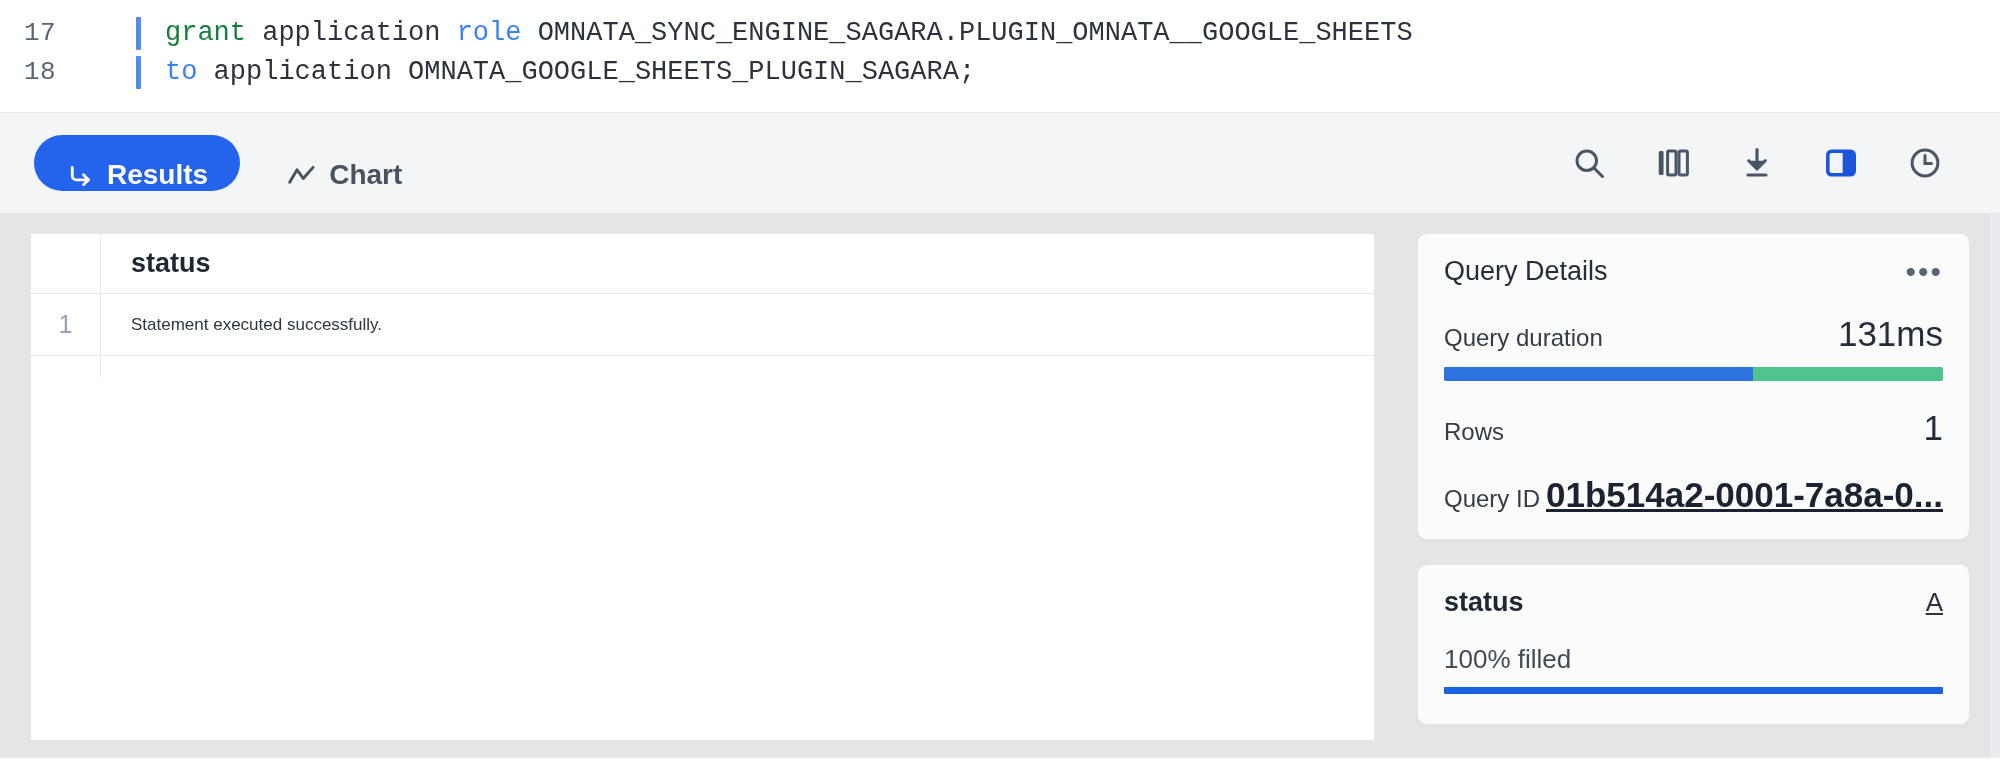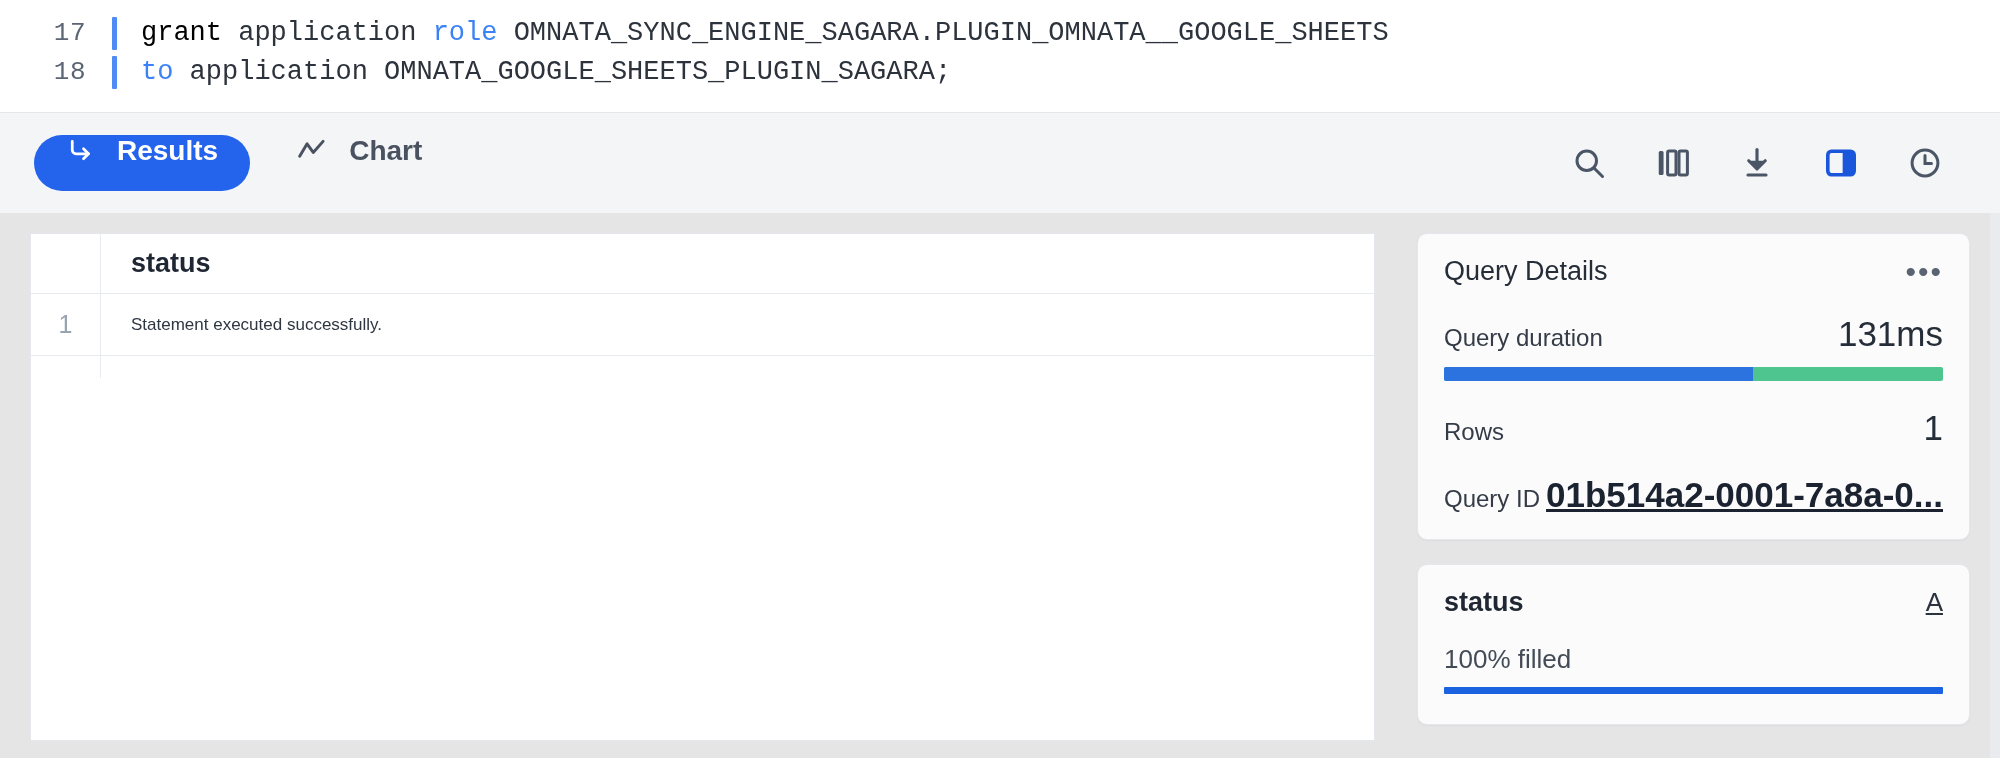--- a/index.html
+++ b/index.html
@@ -15,23 +15,23 @@
 
   
   .editor {
     position: absolute; left: 0; top: 0; width: 2000px; height: 113px;
     background: #ffffff;
     border-bottom: 1px solid #e3e6ea;
     padding-top: 14px;
   }
   .code-line { display: flex; align-items: baseline; height: 39px; }
   .ln {
-    width: 112px; text-align: right; padding-right: 26px;
+    width: 112px; text-align: left; padding-right: 26px;
     font-family: "Liberation Mono", monospace;
-    font-size: 26px; color: #5b6573; letter-spacing: .5px;
+    font-size: 26px; color: #5b6573; letter-spacing: .5px; margin-left: 24px;
   }
   .fold-bar {
     width: 5px; align-self: stretch; background: #4e8bf5;
     margin: 3px 0 3px 0; border-radius: 1px; flex: 0 0 5px;
   }
   .code-text {
     padding-left: 24px;
     font-family: "Liberation Mono", monospace;
     font-size: 27px; line-height: 39px;
     color: #2d333c; white-space: pre; letter-spacing: 0px;
@@ -40,21 +40,21 @@
 
   
   .toolbar {
     position: absolute; left: 0; top: 113px; width: 2000px; height: 100px;
     background: #f4f5f7;
     display: flex; align-items: center;
     padding: 0 52px 0 34px;
   }
   .tabs { display: flex; align-items: center; gap: 14px; }
   .tab {
-    display: flex; align-items: flex-start; gap: 21px;
+    display: flex; align-items: flex-end; gap: 11px;
     height: 56px; padding: 0 32px; border-radius: 28px;
     font-size: 28px; font-weight: bold; color: #4a5260;
     cursor: pointer; white-space: nowrap;
   }
   .tab.active { background: #2463eb; color: #ffffff; }
   .tab svg { display: block; flex: 0 0 auto; }
 
   .tool-icons { margin-left: auto; display: flex; align-items: center; gap: 38px; }
   .ticon {
     width: 46px; height: 46px; display: flex; align-items: center; justify-content: center;
@@ -128,21 +128,21 @@
 </style>
 </head>
 <body>
 
 <div id="app">
 
   <div class="editor">
     <div class="code-line">
       <div class="ln">17</div>
       <div class="fold-bar"></div>
-      <div class="code-text"><span class="kw" style="color: #000000;">grant </span><span>application </span><span class="kw" style="color: rgb(59, 130, 246); text-align: center;">role </span><span>OMNATA_SYNC_ENGINE_SAGARA.PLUGIN_OMNATA__GOOGLE_SHEETS</span></div>
+      <div class="code-text"><span class="kw" style="color: #15803d;">grant </span><span>application </span><span class="kw" style="color: rgb(59, 130, 246); text-align: center;">role </span><span>OMNATA_SYNC_ENGINE_SAGARA.PLUGIN_OMNATA__GOOGLE_SHEETS</span></div>
     </div>
     <div class="code-line">
       <div class="ln">18</div>
       <div class="fold-bar"></div>
       <div class="code-text"><span class="kw" style="color: rgb(59, 130, 246);">to </span><span>application OMNATA_GOOGLE_SHEETS_PLUGIN_SAGARA;</span></div>
     </div>
   </div>
 
   <div class="toolbar">
     <div class="tabs">

